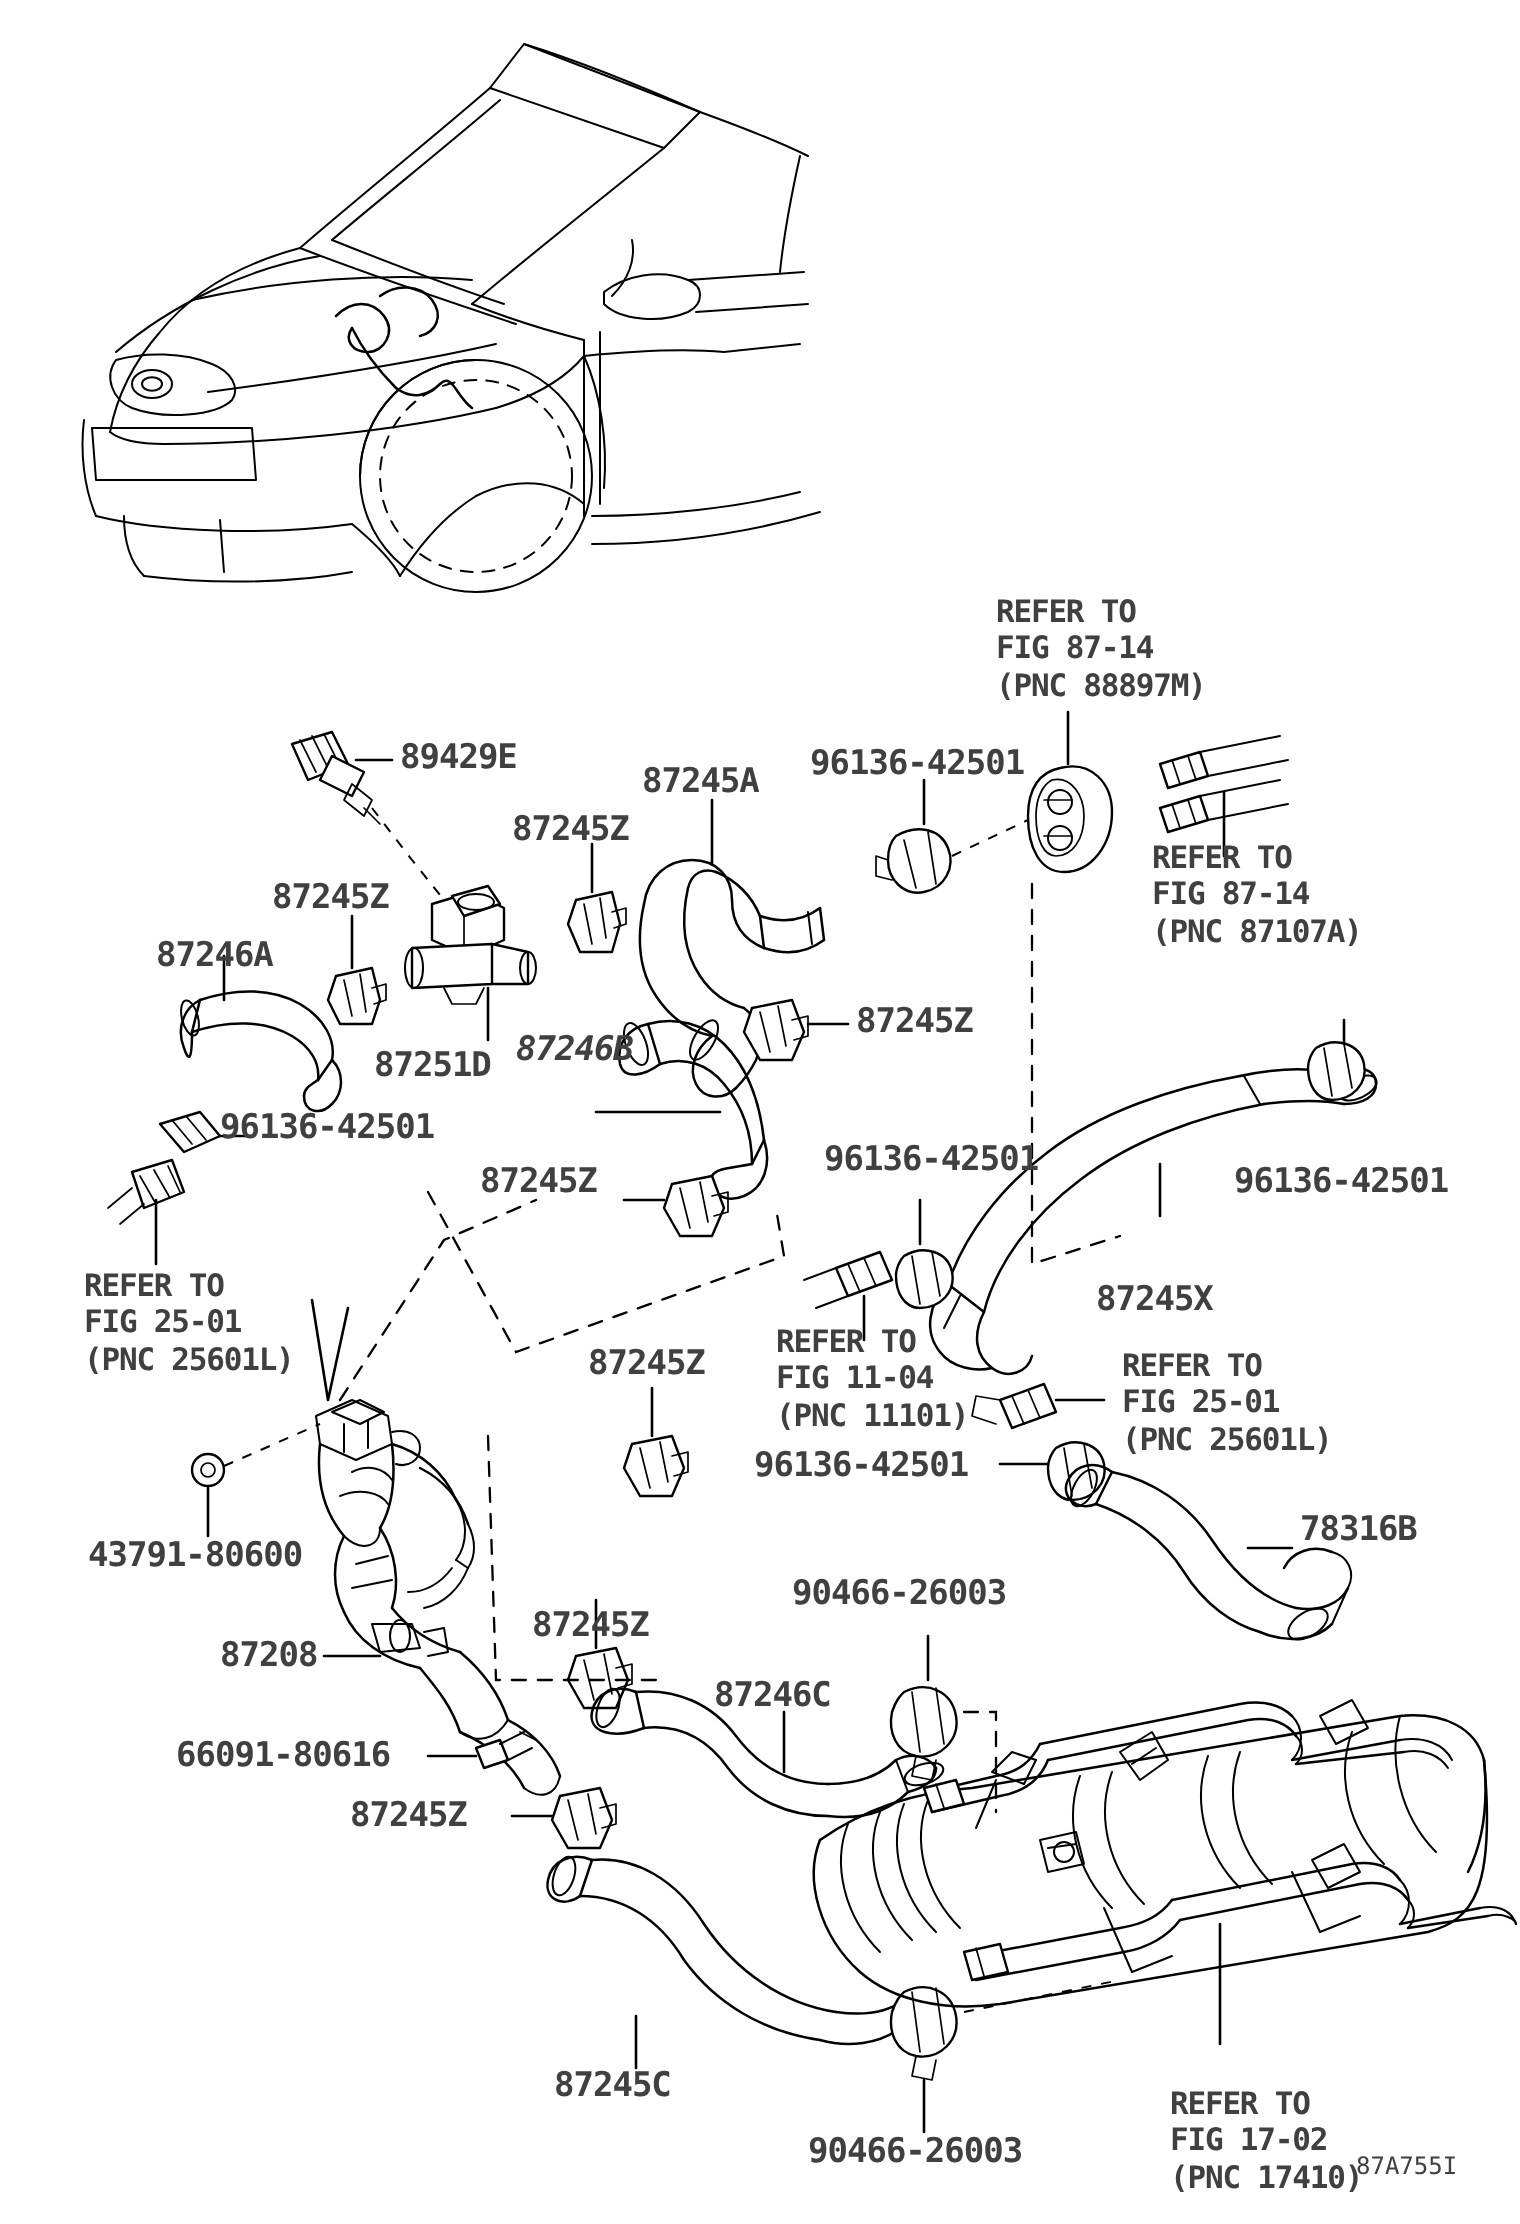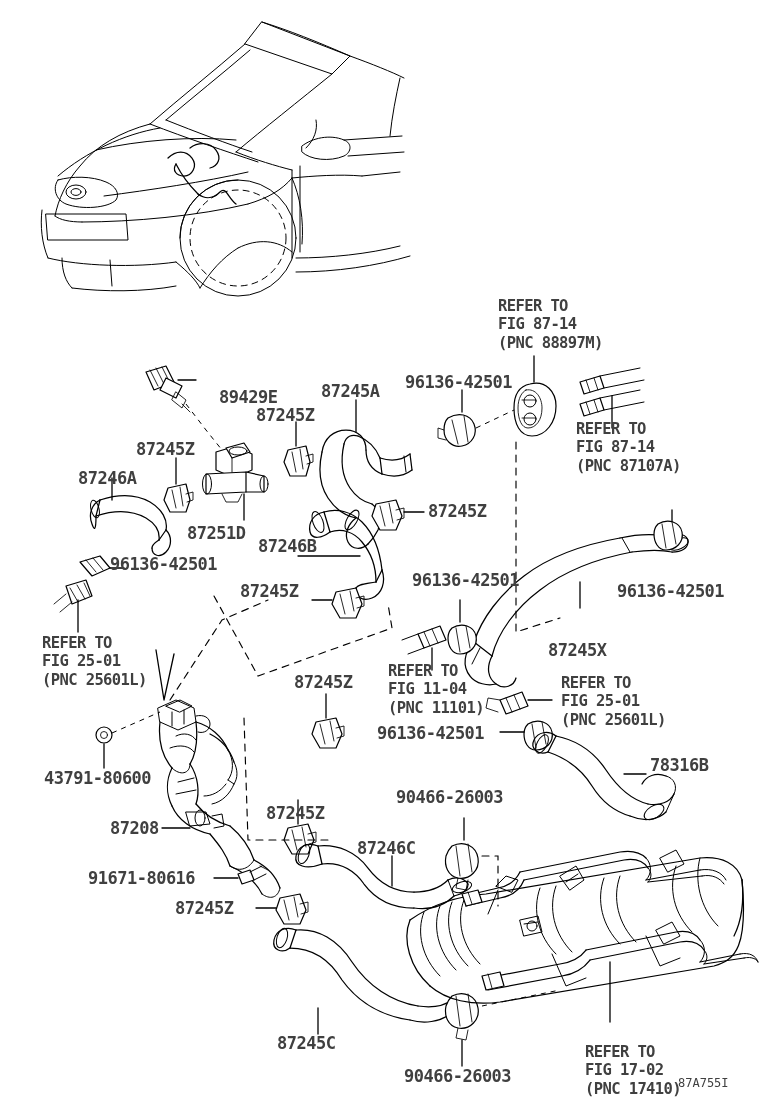--- a/index.html
+++ b/index.html
@@ -476,40 +476,40 @@
       <path class="ink-hair" d="M488 974 L492 988"></path>
 
       <path class="ink-thin" d="M552 954 L566 986 L586 978"></path>
       <path class="ink-thin" d="M646 936 L660 966 L680 958"></path>
       <path class="ink-thin" d="M498 890 L488 914"></path>
     </g>
     <path class="lead" d="M610 962 L610 1022"></path>
 
   </svg>
 
-  <div class="lbl part" style="left:200px;top:387px;margin-left:19px;">89429E</div>
+  <div class="lbl part" style="left:200px;top:369px;">89429E</div>
   <div class="lbl part" style="left:256px;top:405px;">87245Z</div>
   <div class="lbl part" style="left:321px;top:381px;">87245A</div>
   <div class="lbl part" style="left:405px;top:372px;">96136-42501</div>
   <div class="lbl part" style="left:78px;top:468px;text-align:center;">87246A</div>
   <div class="lbl part" style="left:136px;top:439px;">87245Z</div>
   <div class="lbl part" style="left:187px;top:523px;">87251D</div>
   <div class="lbl part" style="left:428px;top:501px;">87245Z</div>
   <div class="lbl part" style="left:110px;top:554px;">96136-42501</div>
-  <div class="lbl part" style="left:258px;top:536px;">87246B</div>
+  <div class="lbl part" style="left:258px;top:515px;font-style:italic;">87246B</div>
   <div class="lbl part" style="left:240px;top:581px;">87245Z</div>
   <div class="lbl part" style="left:412px;top:570px;">96136-42501</div>
   <div class="lbl part" style="left:617px;top:581px;">96136-42501</div>
   <div class="lbl part" style="left:548px;top:640px;">87245X</div>
   <div class="lbl part" style="left:294px;top:672px;">87245Z</div>
   <div class="lbl part" style="left:377px;top:723px;">96136-42501</div>
   <div class="lbl part" style="left:650px;top:755px;">78316B</div>
   <div class="lbl part" style="left:44px;top:768px;">43791-80600</div>
   <div class="lbl part" style="left:110px;top:818px;">87208</div>
-  <div class="lbl part" style="left:88px;top:868px;">91671-80616</div>
+  <div class="lbl part" style="left:88px;top:868px;">66091-80616</div>
   <div class="lbl part" style="left:266px;top:803px;">87245Z</div>
   <div class="lbl part" style="left:175px;top:898px;">87245Z</div>
   <div class="lbl part" style="left:357px;top:838px;">87246C</div>
   <div class="lbl part" style="left:396px;top:787px;">90466-26003</div>
   <div class="lbl part" style="left:277px;top:1033px;">87245C</div>
   <div class="lbl part" style="left:404px;top:1066px;">90466-26003</div>
 
   <div class="lbl refer" style="left:498px;top:297px;">REFER TO
 FIG 87-14
 (PNC 88897M)</div>

